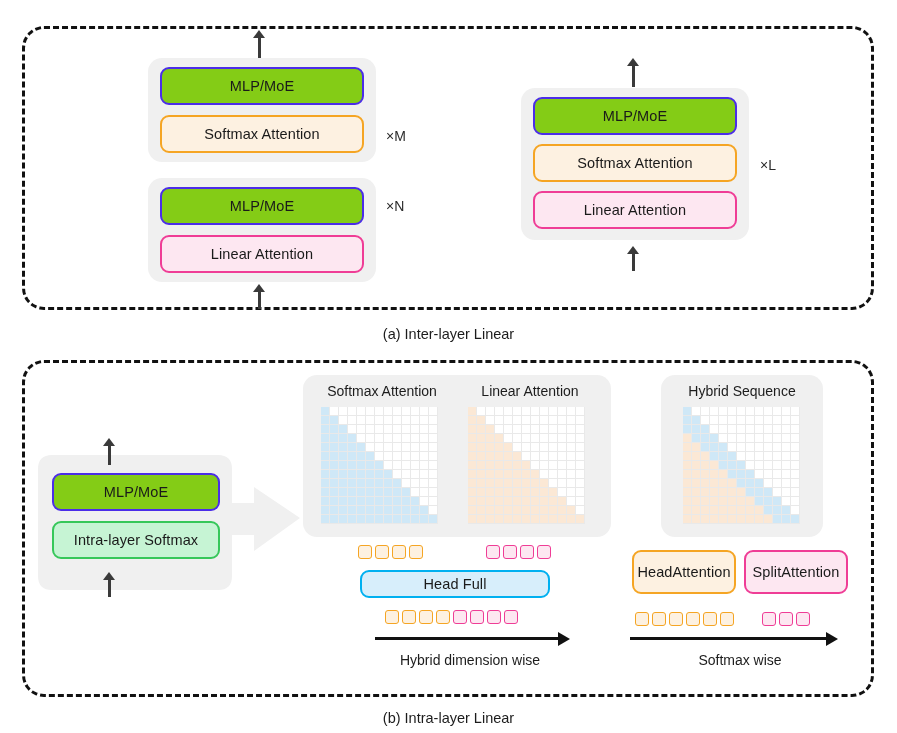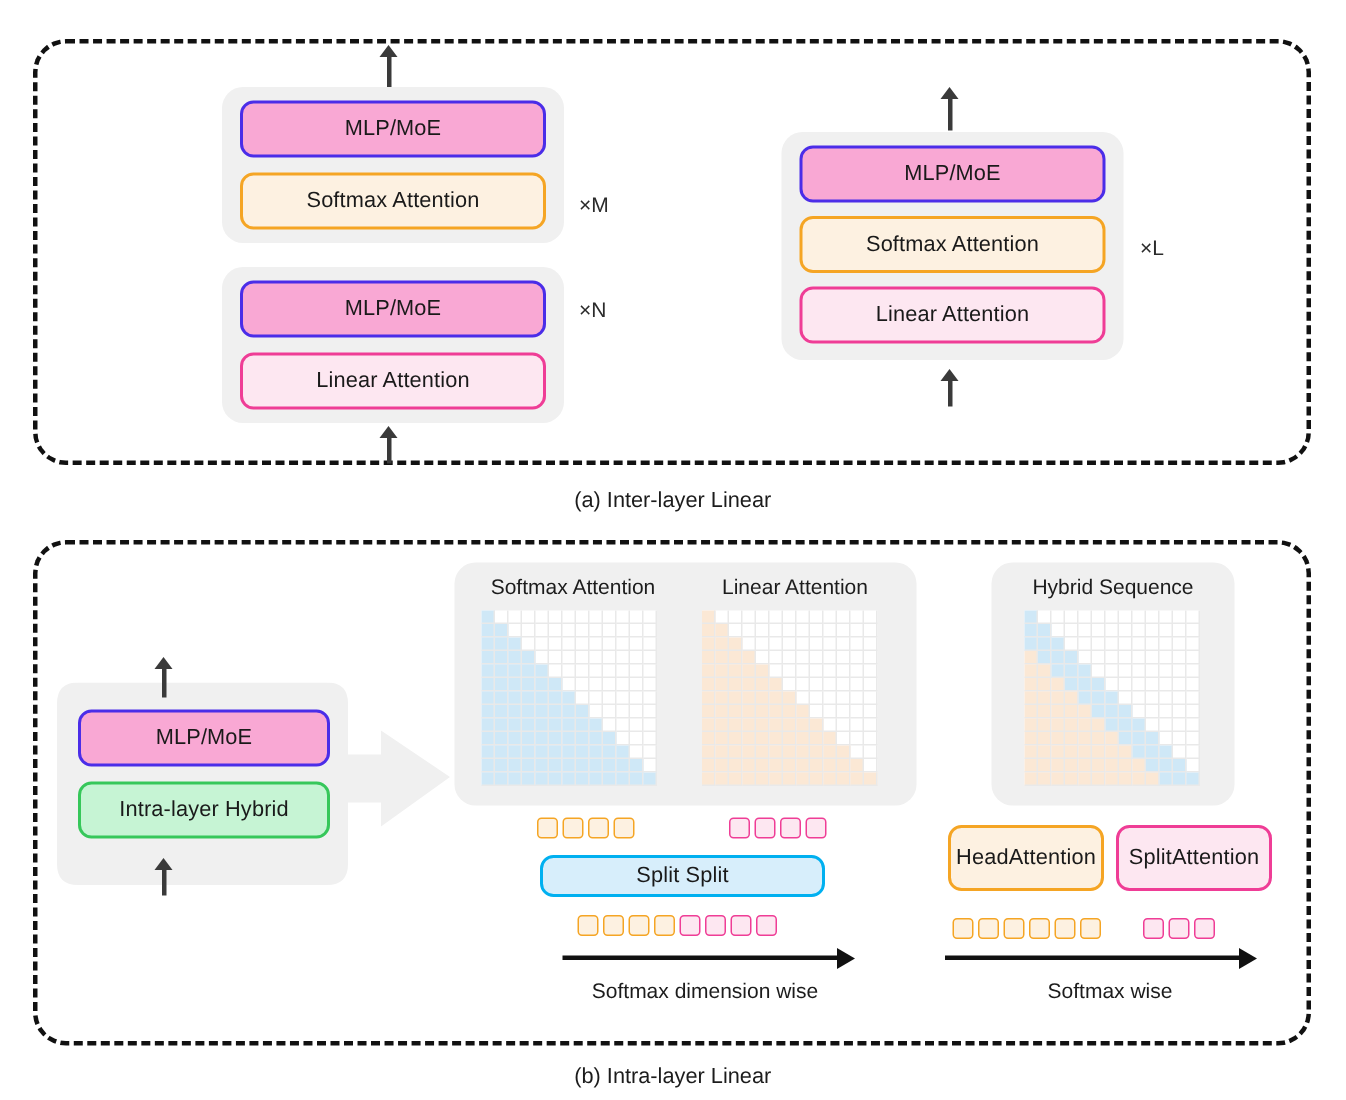--- a/index.html
+++ b/index.html
@@ -12,21 +12,21 @@
 
   .caption{position:absolute;font-size:14.5px;color:#1c1c1c;text-align:center;width:100%;left:0;}
 
   
   .group{position:absolute;background:#f0f0f0;border-radius:14px;box-sizing:border-box;}
 
   
   .blk{position:absolute;box-sizing:border-box;border-radius:9px;border:2px solid #888;
        display:flex;align-items:center;justify-content:center;font-size:14.5px;
        letter-spacing:.1px;white-space:nowrap;}
-  .blk.mlp{background:#f9a8d4;border-color:#4b2de8;}
+  .blk.mlp{background:#84cc16;border-color:#4b2de8;}
   .blk.softmax{background:#fdf1e1;border-color:#f5a524;}
   .blk.linear{background:#fde7f1;border-color:#ef3d96;}
   .blk.intra{background:#c6f4d4;border-color:#36c75a;}
   .blk.headsplit{background:#d7eefb;border-color:#00b0f0;}
   .blk.full-att{background:#fdf1e1;border-color:#f5a524;}
   .blk.lin-att{background:#fde7f1;border-color:#ef3d96;}
   .blk.two-line{flex-direction:column;line-height:1.12;}
 
   .mult{position:absolute;font-size:14px;color:#2b2b2b;}
 
@@ -118,21 +118,21 @@
 </svg>
 
 <div class="arrow-up" style="left:103px;top:438px;height:22px;">
   <div class="stem"></div>
     <div class="head"></div>
 </div>
 <div class="blk mlp" style="left:52px;top:473px;width:168px;height:38px;">
   <span>MLP/MoE</span>
 </div>
 <div class="blk intra" style="left:52px;top:521px;width:168px;height:38px;">
-  <span>Intra-layer Hybrid</span>
+  <span>Intra-layer Softmax</span>
 </div>
 <div class="arrow-up" style="left:103px;top:572px;height:20px;">
   <div class="stem"></div>
     <div class="head"></div>
 </div>
 
 <div class="group" style="left:303px;top:375px;width:308px;height:162px;"></div>
 <div class="mat-title" style="left:309px;top:383px;width:146px;">Softmax Attention</div>
 <div class="matrix" id="mat-softmax" style="left:321px;top:407px;width:117px;height:117px;">
     <div class="cell" style="left: 0px; top: 0px; width: 9px; height: 9px; background: rgb(207, 232, 247);"></div>
@@ -659,35 +659,35 @@
     <div class="tok o"></div>
     <div class="tok o"></div>
   </div>
 <div class="tokrow" id="tok-hs-right" style="left:486px;top:545px;">
     <div class="tok p"></div>
     <div class="tok p"></div>
     <div class="tok p"></div>
     <div class="tok p"></div>
   </div>
 <div class="blk headsplit" style="left:360px;top:570px;width:190px;height:28px;">
-  <span>Split Split</span>
+  <span>Head Full</span>
 </div>
 <div class="tokrow" id="tok-hs-bottom" style="left:385px;top:610px;">
     <div class="tok o"></div>
     <div class="tok o"></div>
     <div class="tok o"></div>
     <div class="tok o"></div>
     <div class="tok p"></div>
     <div class="tok p"></div>
     <div class="tok p"></div>
     <div class="tok p"></div>
   </div>
 <div class="hline" style="left:375px;top:637px;width:185px;"></div>
 <div class="hhead" style="left:558px;top:632px;"></div>
-<div class="sublabel" style="left:355px;top:652px;width:230px;">Softmax dimension wise</div>
+<div class="sublabel" style="left:355px;top:652px;width:230px;">Hybrid dimension wise</div>
 
 <div class="blk full-att two-line" style="left:632px;top:550px;width:104px;height:44px;">
   <span><span>Head</span><span>Attention</span></span>
 </div>
 <div class="blk lin-att two-line" style="left:744px;top:550px;width:104px;height:44px;">
   <span><span>Split</span><span>Attention</span></span>
 </div>
 <div class="tokrow" id="tok-seq-orange" style="left:635px;top:612px;">
     <div class="tok o"></div>
     <div class="tok o"></div>

